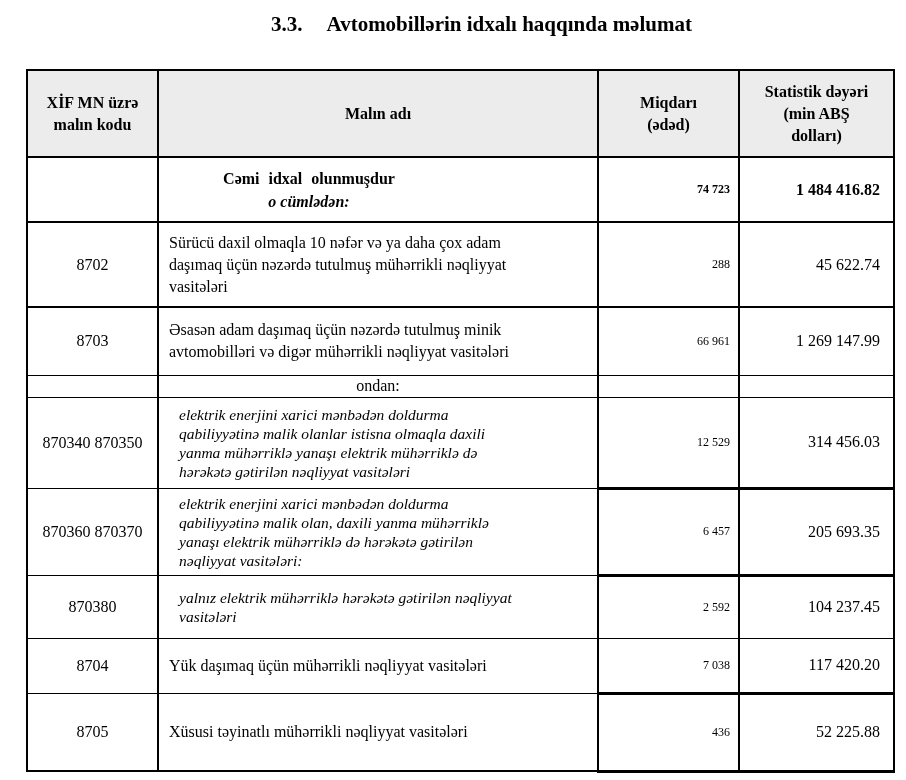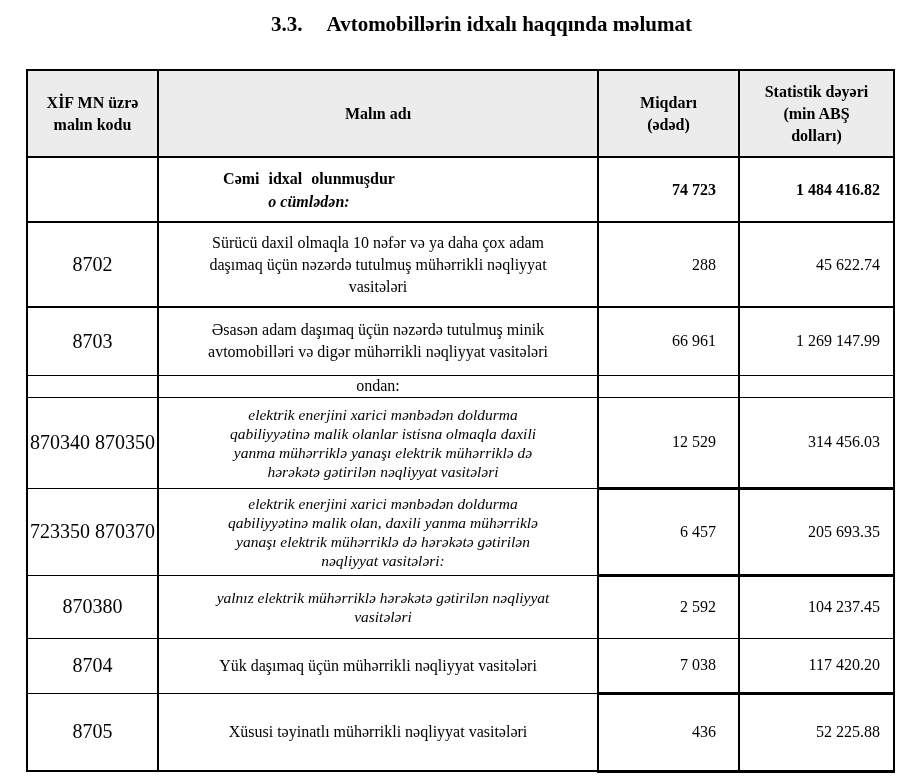--- a/index.html
+++ b/index.html
@@ -68,23 +68,23 @@
   
   tr.bb2 td{border-bottom:2px solid var(--border);}
   tr.bb1 td{border-bottom:1.5px solid var(--border);}
   tr.bbsplit td{border-bottom:1.5px solid var(--border);}
   tr.bbsplit td.qty-cell,
   tr.bbsplit td.val-cell{border-bottom:3px solid var(--border);}
   tr.bblast td{border-bottom:2px solid var(--border);}
   tr.bblast td.qty-cell,
   tr.bblast td.val-cell{border-bottom:3px solid var(--border);}
   
-  td.code-cell{text-align:center;font-size:20px;}
+  td.code-cell{text-align:center;font-size:16px;}
   td.name-cell{
-    text-align:center;
+    text-align:left;
     font-size:16px;line-height:22px;
     padding:4px 10px 4px 10px;
     white-space:pre-line;
   }
   td.name-cell.sub{
     font-style:italic;
     font-size:15.5px;line-height:19px;
     padding-left:20px;
   }
   td.name-cell.ondan{
@@ -94,21 +94,21 @@
   }
   tr.row-total td.name-cell{
     text-align:center;
     padding-right:148px;
     font-weight:bold;
     white-space:normal;
     font-family:Liberation Serif, serif;
   }
   tr.row-total .tline1{word-spacing:5px;line-height:23px;}
   tr.row-total .tline2{font-style:italic;line-height:23px;}
-  td.qty-cell{text-align:right;padding-right:22px;font-size:16px;}
+  td.qty-cell{text-align:right;padding-right:8px;font-size:12px;}
   td.val-cell{text-align:right;padding-right:13px;font-size:16px;}
   tr.row-total td.qty-cell,
   tr.row-total td.val-cell{font-weight:bold;}
 </style>
 </head>
 <body>
 
 <div class="title">
   <span class="num">3.3.</span><span>Avtomobillərin idxalı haqqında məlumat</span>
 </div>
@@ -166,21 +166,21 @@
     <tr class="row-870340 bbsplit">
       <td class="code-cell">870340 870350</td>
       <td class="name-cell sub">elektrik enerjini xarici mənbədən doldurma
 qabiliyyətinə malik olanlar istisna olmaqla daxili
 yanma mühərriklə yanaşı elektrik mühərriklə də
 hərəkətə gətirilən nəqliyyat vasitələri</td>
       <td class="qty-cell">12 529</td>
       <td class="val-cell">314 456.03</td>
     </tr>
     <tr class="row-870360 bbsplit">
-      <td class="code-cell">723350 870370</td>
+      <td class="code-cell">870360 870370</td>
       <td class="name-cell sub">elektrik enerjini xarici mənbədən doldurma
 qabiliyyətinə malik olan, daxili yanma mühərriklə
 yanaşı elektrik mühərriklə də hərəkətə gətirilən
 nəqliyyat vasitələri:</td>
       <td class="qty-cell">6 457</td>
       <td class="val-cell">205 693.35</td>
     </tr>
     <tr class="row-870380 bb1">
       <td class="code-cell">870380</td>
       <td class="name-cell sub">yalnız elektrik mühərriklə hərəkətə gətirilən nəqliyyat

